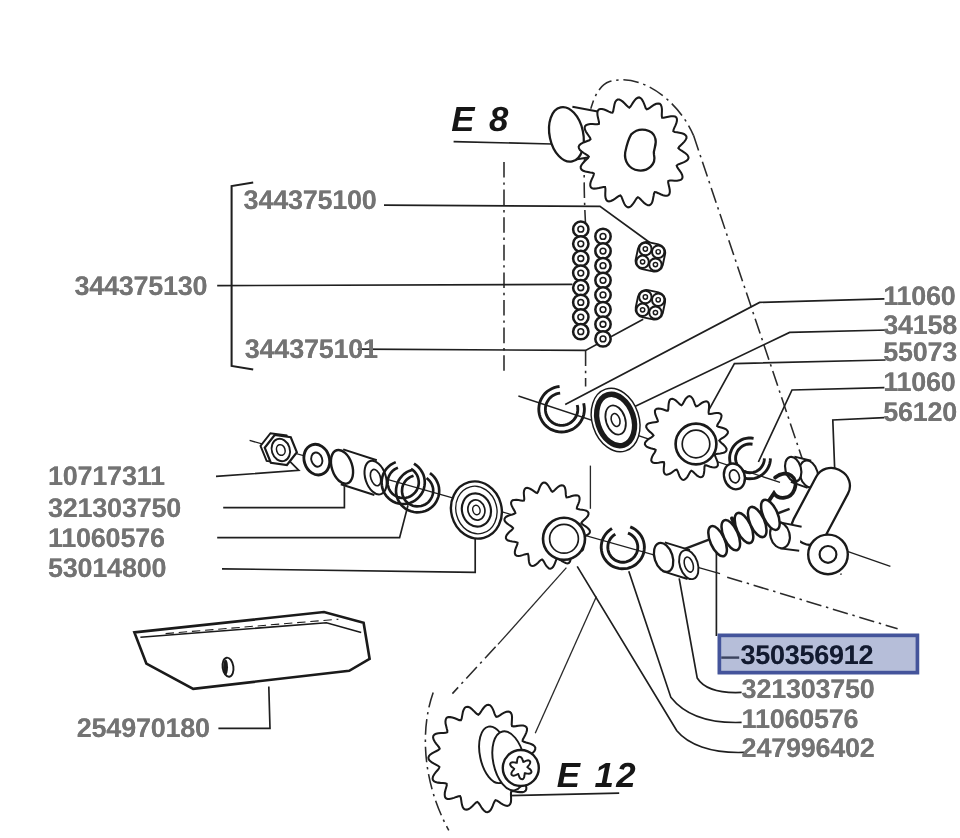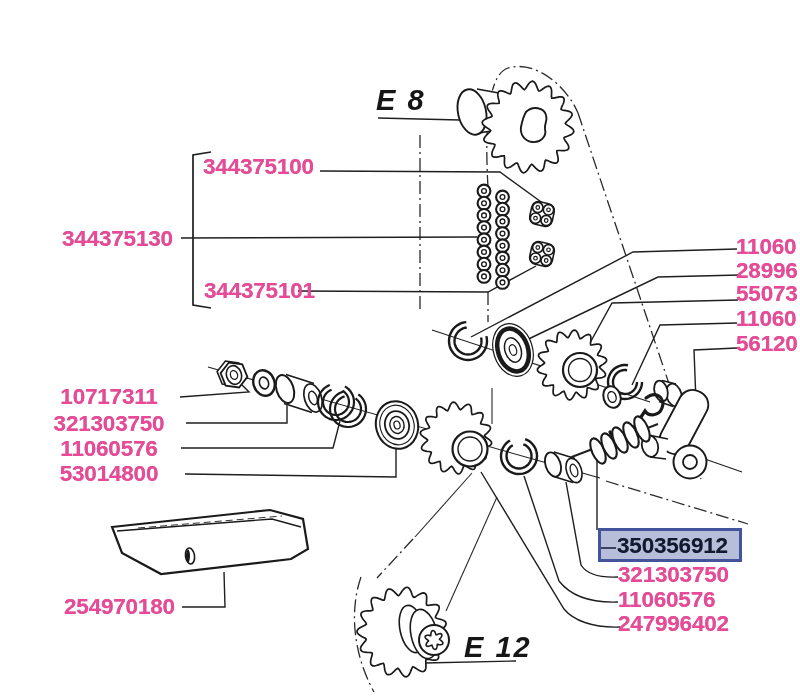--- a/index.html
+++ b/index.html
@@ -3,30 +3,30 @@
 <meta charset="utf-8">
 <style>
   html,body{margin:0;padding:0;}
   body{
     width:800px;height:698px;position:relative;overflow:hidden;
     background:#ffffff;font-family:"Liberation Sans",sans-serif;
   }
   #artwork{position:absolute;left:0;top:0;z-index:1;}
   .num{
     position:absolute;z-index:3;font-weight:700;font-size:22.5px;line-height:23px;
-    color:#ec4899;white-space:nowrap;letter-spacing:-0.2px;
+    color:#737373;white-space:nowrap;letter-spacing:-0.2px;
     text-shadow:0 0 .4px rgba(20,20,20,.45);
   }
-  .r-align{text-align:center;}
+  .r-align{text-align:left;}
   .ref{
     position:absolute;z-index:3;font-weight:700;font-style:italic;font-size:29px;
     line-height:23px;color:#161616;letter-spacing:2px;white-space:nowrap;
   }
   #selection-box{
-    position:absolute;z-index:2;left:598px;top:528px;width:144px;height:34px;
+    position:absolute;z-index:2;left:598px;top:528px;width:168px;height:34px;
     background:rgba(94,110,170,0.45);
     border:3px solid #44549b;box-sizing:border-box;
   }
   #selection-box .num{left:16px;top:3px;color:#121a30;}
   svg .ln{stroke:#1a1a1a;fill:none;}
   svg .f{fill:#ffffff;}
   svg .lead{stroke:#1f1f1f;stroke-width:1.4;fill:none;}
   svg .axis{stroke:#1f1f1f;stroke-width:1.1;fill:none;}
   svg .dd{stroke:#2a2a2a;stroke-width:1.3;fill:none;stroke-dasharray:13 4 2 4;}
   svg .proj{stroke:#2a2a2a;stroke-width:1.1;fill:none;}
@@ -272,21 +272,21 @@
 
 <div class="num" style="left:203px;top:155px">344375100</div>
 
 <div class="num" style="left:62px;top:227px">344375130</div>
 
 <div class="num" style="left:204px;top:279px">344375101</div>
 
 <div class="ref" style="left:376px;top:89px">E 8</div>
 
 <div class="num" style="left:736px;top:235px">11060</div>
-<div class="num" style="left:736px;top:259px">28996</div>
+<div class="num" style="left:736px;top:259px">34158</div>
 <div class="num" style="left:736px;top:282px">55073</div>
 <div class="num" style="left:736px;top:307px">11060</div>
 <div class="num" style="left:736px;top:332px">56120</div>
 
 <div class="num r-align" style="left:40px;top:385px;width:138px">10717311</div>
 <div class="num r-align" style="left:40px;top:412px;width:138px">321303750</div>
 <div class="num r-align" style="left:40px;top:437px;width:138px">11060576</div>
 <div class="num r-align" style="left:40px;top:462px;width:138px">53014800</div>
 
 <div class="num" style="left:64px;top:595px">254970180</div>

